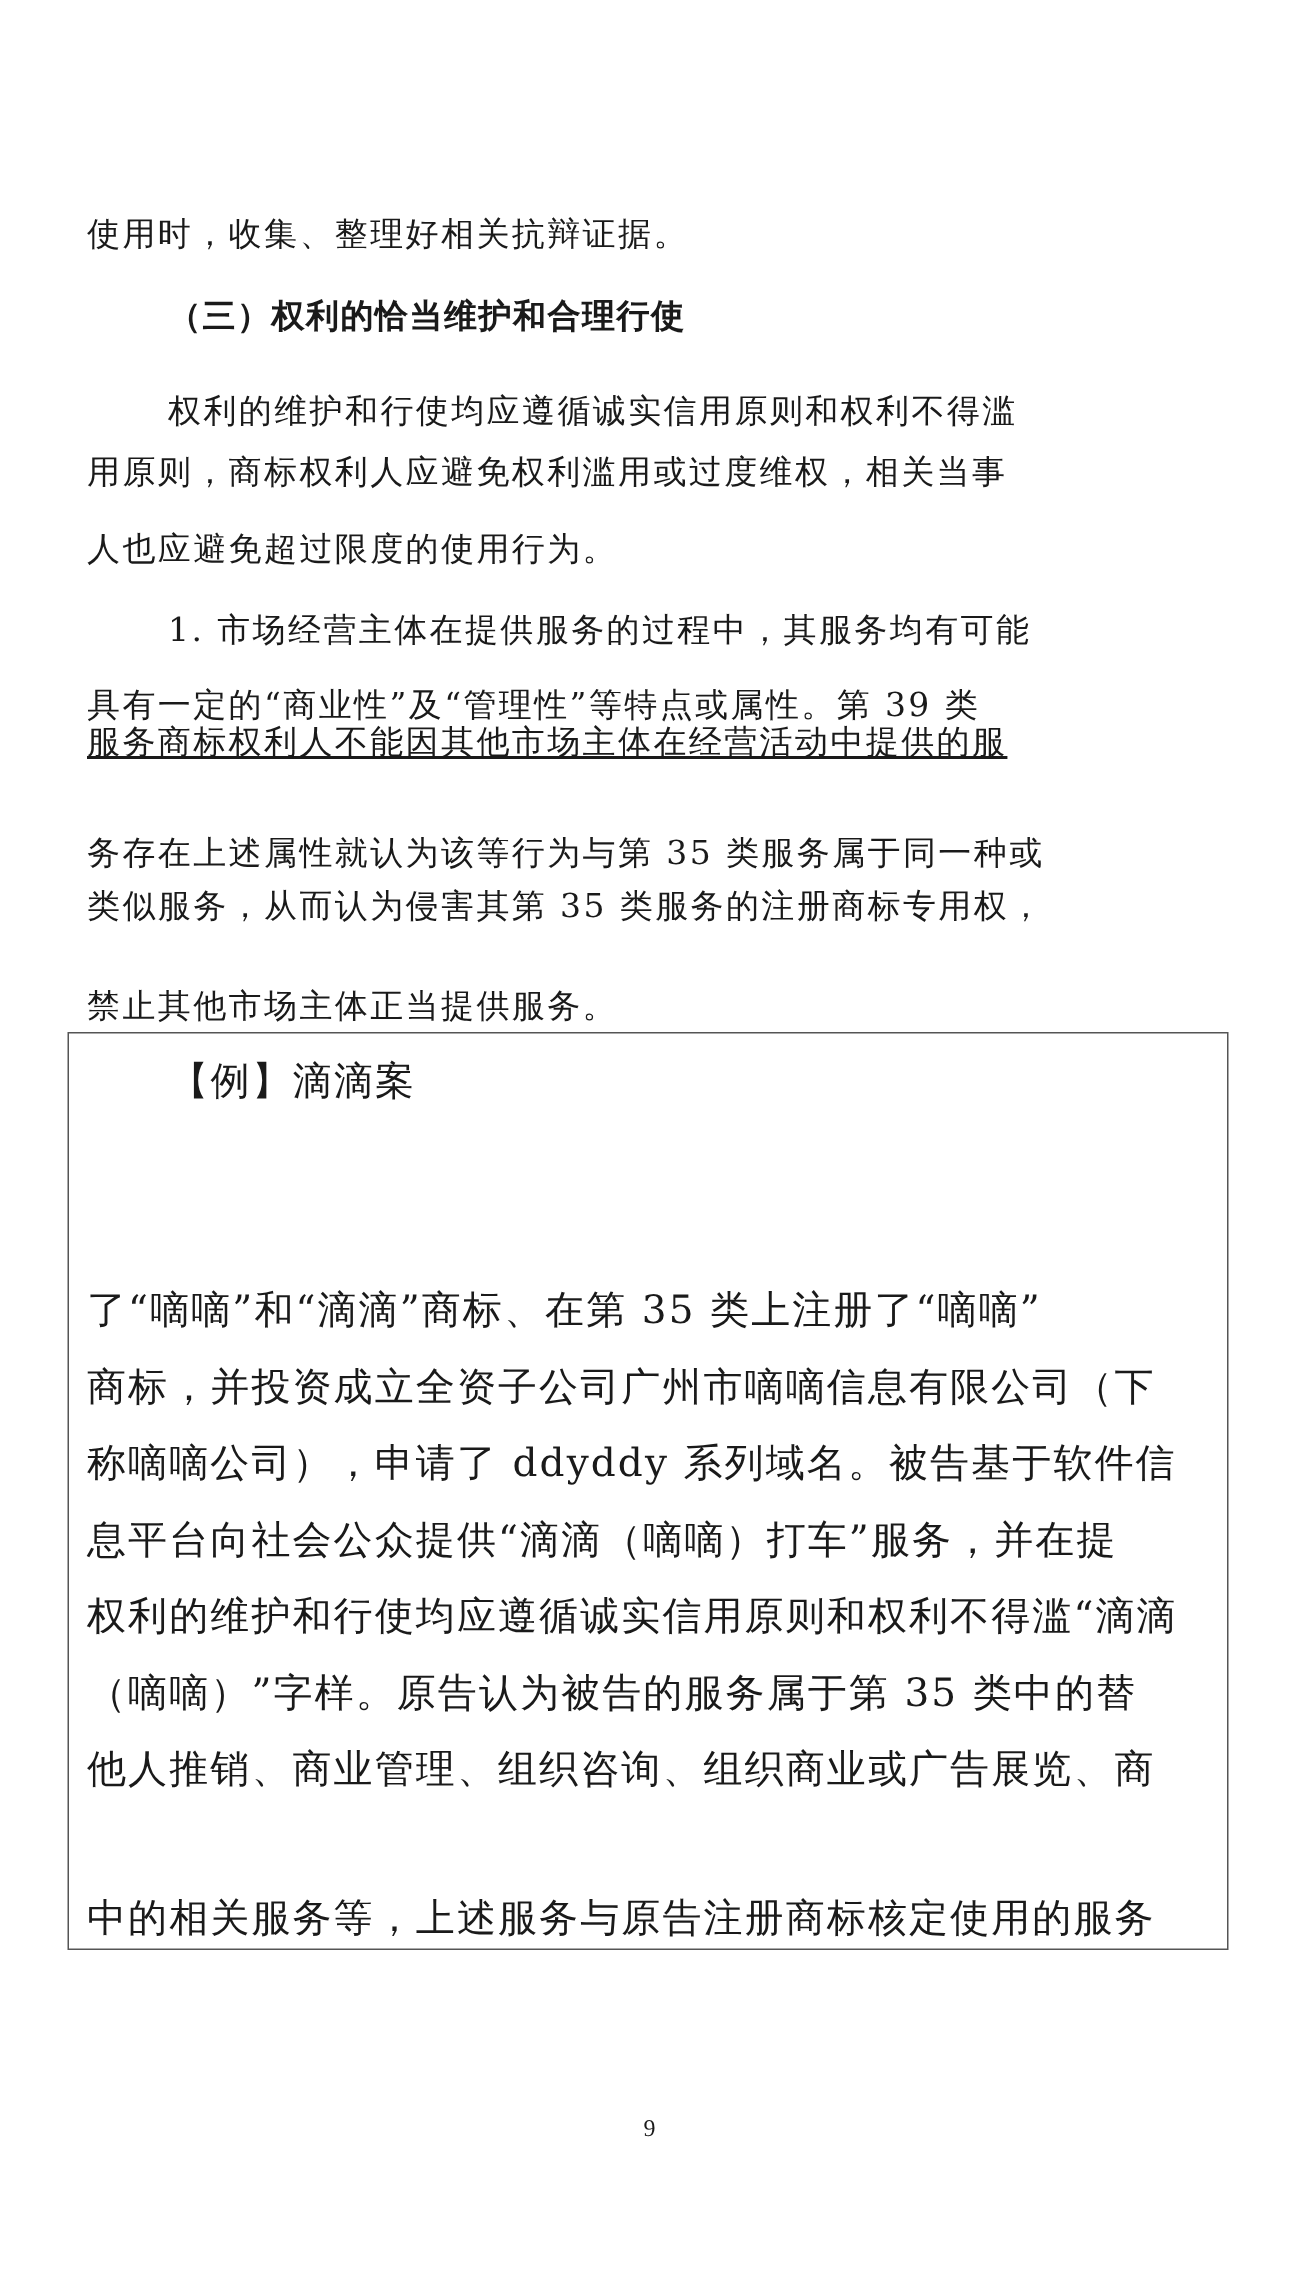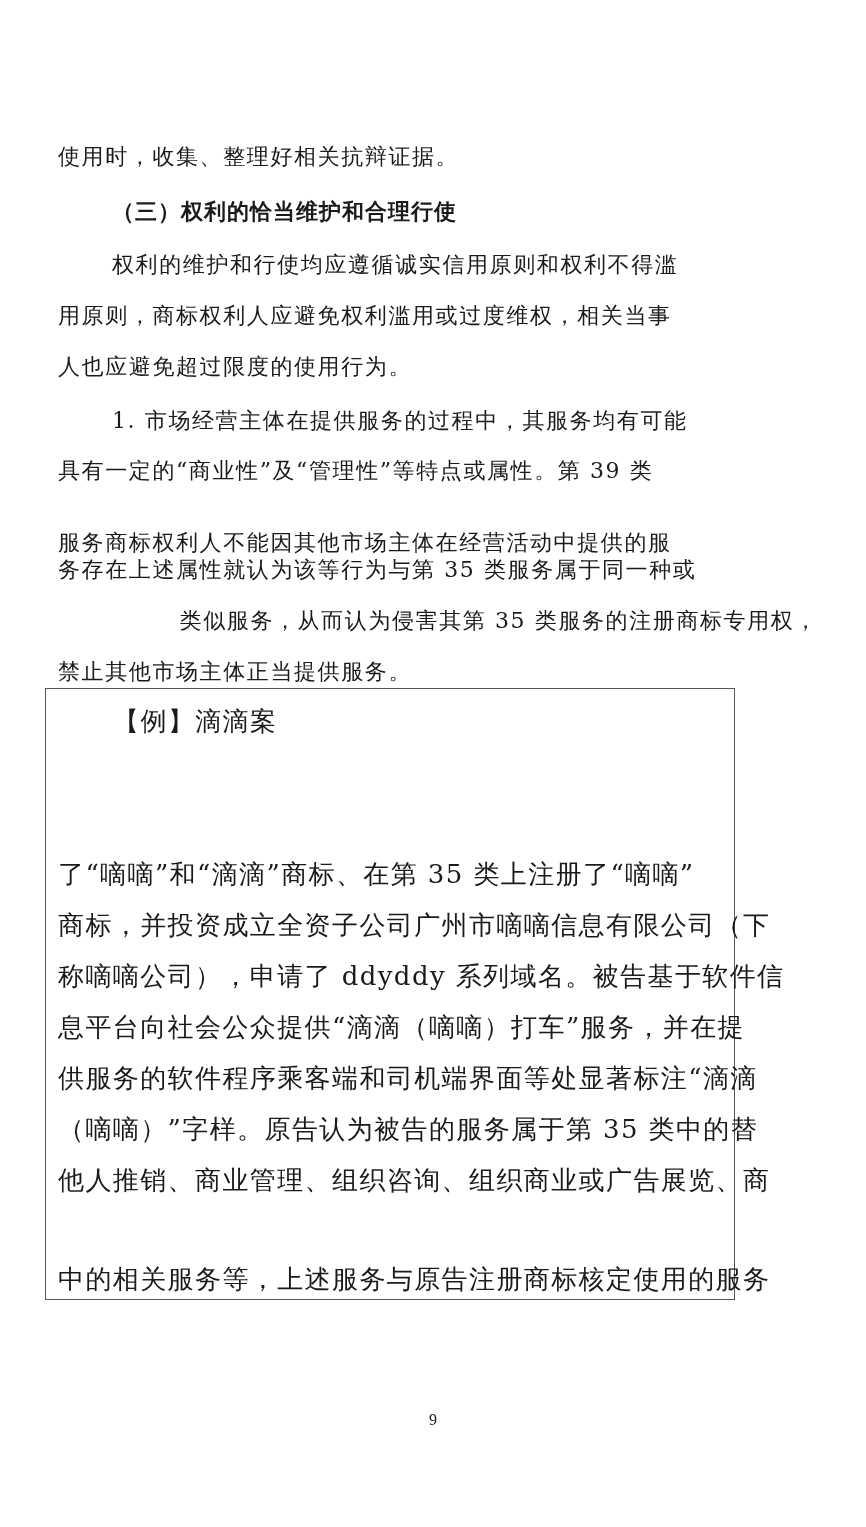--- a/index.html
+++ b/index.html
@@ -15,21 +15,21 @@
       font-size: 22px;
       line-height: 32px;
       white-space: nowrap;
       letter-spacing: 1.6px;
     }
     .indent { left: 112px; width: 706px; }
     .heading { font-weight: bold; left: 112px; font-family: "DejaVu Sans", "Liberation Sans", sans-serif; letter-spacing: 1px; }
     .box {
       position: absolute;
       left: 45px; top: 688px;
-      width: 690px; height: 612px;
+      width: 774px; height: 612px;
       border: 1.5px solid #555;
       box-sizing: border-box;
     }
     .box-line {
       position: absolute;
       left: 12px;
       width: 750px;
       font-size: 26px;
       line-height: 32px;
       white-space: nowrap;
@@ -43,36 +43,36 @@
       font-size: 16px;
       font-family: "Liberation Serif", serif;
     }
   </style>
 </head>
 <body>
 
 <div>
   <div class="line" style="top:141px;">使用时，收集、整理好相关抗辩证据。</div>
   <div class="line heading" style="top:196px;">（三）权利的恰当维护和合理行使</div>
-  <div class="line indent" style="top:249px;">权利的维护和行使均应遵循诚实信用原则和权利不得滥</div>
+  <div class="line indent" style="top:260px;font-family:Liberation Mono, monospace;">权利的维护和行使均应遵循诚实信用原则和权利不得滥</div>
   <div class="line" style="top:300px;">用原则，商标权利人应避免权利滥用或过度维权，相关当事</div>
   <div class="line" style="top:351px;">人也应避免超过限度的使用行为。</div>
   <div class="line indent" style="top:405px;">1. 市场经营主体在提供服务的过程中，其服务均有可能</div>
   <div class="line" style="top:455px;">具有一定的“商业性”及“管理性”等特点或属性。第 39 类</div>
-  <div class="line" style="top:527px;">服务商标权利人不能因其他市场主体在经营活动中提供的服</div>
+  <div class="line" style="top:480px;text-decoration:underline;">服务商标权利人不能因其他市场主体在经营活动中提供的服</div>
   <div class="line" style="top:554px;">务存在上述属性就认为该等行为与第 35 类服务属于同一种或</div>
-  <div class="line" style="top:605px;text-align:right;">类似服务，从而认为侵害其第 35 类服务的注册商标专用权，</div>
+  <div class="line" style="top:589px;">类似服务，从而认为侵害其第 35 类服务的注册商标专用权，</div>
   <div class="line" style="top:656px;">禁止其他市场主体正当提供服务。</div>
 
   <div class="box">
     <div class="box-line box-indent" style="top:16px;">【例】滴滴案</div>
     <div class="box-line" style="top:169px;">了“嘀嘀”和“滴滴”商标、在第 35 类上注册了“嘀嘀”</div>
     <div class="box-line" style="top:220px;">商标，并投资成立全资子公司广州市嘀嘀信息有限公司（下</div>
     <div class="box-line" style="top:271px;">称嘀嘀公司），申请了 ddyddy 系列域名。被告基于软件信</div>
     <div class="box-line" style="top:322px;">息平台向社会公众提供“滴滴（嘀嘀）打车”服务，并在提</div>
-    <div class="box-line" style="top:373px;">供服务的软件程序乘客端和司机端界面等处显著标注“滴滴</div>
+    <div class="box-line" style="top:373px;">权利的维护和行使均应遵循诚实信用原则和权利不得滥“滴滴</div>
     <div class="box-line" style="top:424px;">（嘀嘀）”字样。原告认为被告的服务属于第 35 类中的替</div>
     <div class="box-line" style="top:475px;">他人推销、商业管理、组织咨询、组织商业或广告展览、商</div>
     <div class="box-line" style="top:574px;">中的相关服务等，上述服务与原告注册商标核定使用的服务</div>
   </div>
 
   <div class="page-number">9</div>
 </div>
 
 </body></html>

